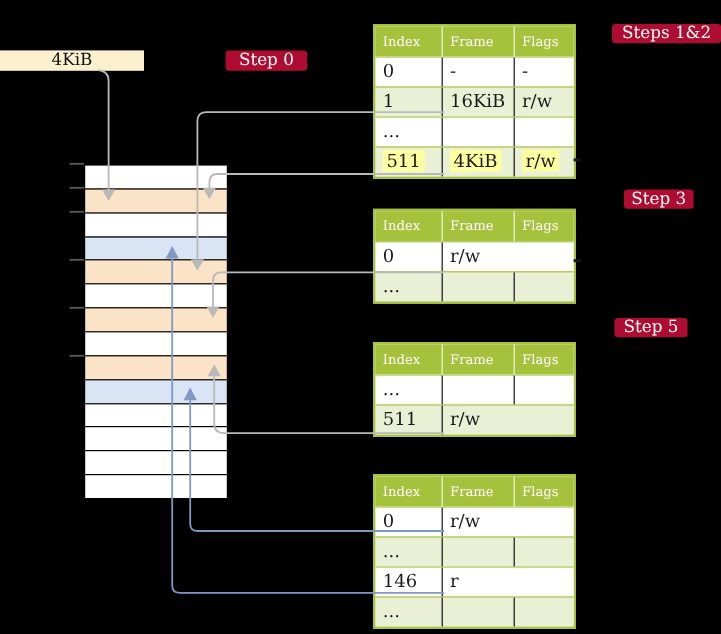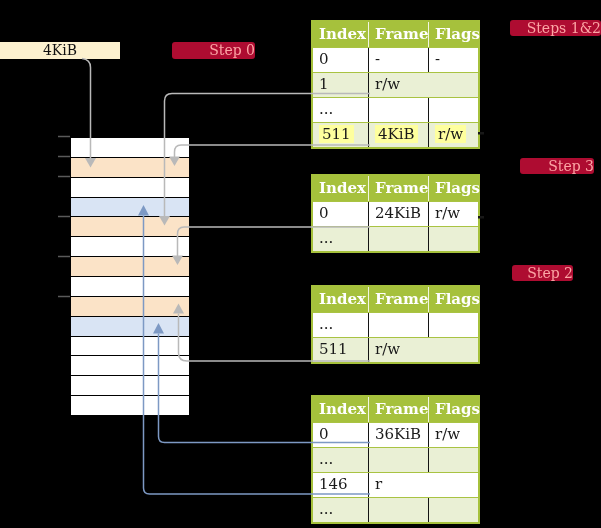--- a/index.html
+++ b/index.html
@@ -9,43 +9,43 @@
   }
   html,body{margin:0;padding:0;background:#000;}
   body{font-family:"DejaVu Serif","Liberation Serif",serif;}
   .canvas{position:relative;width:601px;height:528px;background:#000;overflow:hidden;}
 
   
   .freebox{position:absolute;left:0;top:42px;width:120px;height:17px;background:var(--cream);
     color:#111;font-size:14px;line-height:17px;text-align:center;}
 
   
-  .badge{position:absolute;background:var(--red);color:#fca5a5;font-size:14px;text-align:right;
+  .badge{position:absolute;background:var(--red);color:#ffffff;font-size:14px;text-align:center;
     border-radius:3px;white-space:nowrap;}
-  .b0{left:172px;top:42px;width:83px;height:17px;line-height:17px;}
+  .b0{left:188px;top:42px;width:68px;height:17px;line-height:17px;}
   .b12{left:510px;top:20px;width:91px;height:16px;line-height:16px;}
-  .b3{left:520px;top:158px;width:58px;height:16px;line-height:16px;padding-left:16px;}
+  .b3{left:520px;top:158px;width:58px;height:16px;line-height:16px;}
   .b4{left:512px;top:265px;width:61px;height:16px;line-height:16px;}
 
   
   .memcol{position:absolute;left:70px;top:137px;width:120px;height:279px;border:1px solid #000;
     box-sizing:border-box;display:flex;flex-direction:column;background:#000;}
   .mrow{flex:1;}
   .mrow + .mrow{border-top:1px solid #000;}
   .mrow.white{background:#fff}
   .mrow.orange{background:var(--orange)}
   .mrow.blue{background:var(--blue)}
 
   
   .pt{position:absolute;left:311px;width:169px;border:2px solid var(--green);
     box-sizing:border-box;background:#fff;}
   .pt1{top:20px}.pt2{top:174px}.pt3{top:285px}.pt4{top:395px}
   .thead{display:flex;height:25px;background:var(--green);}
-  .hc{width:55px;box-sizing:border-box;padding-left:6px;color:#fff;font-weight:bold;
-    font-size:15px;line-height:25px;}
+  .hc{width:55px;box-sizing:border-box;padding-left:6px;color:#fff;font-weight:normal;
+    font-size:11px;line-height:25px;}
   .hc + .hc{border-left:1px solid rgba(255,255,255,.85);}
   .hc:nth-child(2){width:60px}
   .hc:nth-child(3){width:50px}
   .trow{display:flex;height:25px;box-sizing:border-box;border-top:1px solid var(--sepgreen);background:#fff;}
   .trow.shaded{background:var(--rowgreen);}
   .tc{width:55px;box-sizing:border-box;padding-left:6px;font-size:15px;color:#1a1a1a;
     line-height:23px;overflow:hidden;white-space:nowrap;}
   .tc + .tc{border-left:1px solid #141414;}
   .tc:nth-child(2){width:60px}
   .tc:nth-child(3){width:50px}
@@ -56,21 +56,21 @@
 </head>
 <body>
 
 <div class="canvas">
 
   <div class="freebox">4KiB</div>
 
   <div class="badge b0">Step 0</div>
   <div class="badge b12">Steps 1&amp;2</div>
   <div class="badge b3">Step 3</div>
-  <div class="badge b4">Step 2</div>
+  <div class="badge b4">Step 5</div>
 
   <div class="memcol" id="memcol">
       <div class="mrow white"></div>
       <div class="mrow orange"></div>
       <div class="mrow white"></div>
       <div class="mrow blue"></div>
       <div class="mrow orange"></div>
       <div class="mrow white"></div>
       <div class="mrow orange"></div>
       <div class="mrow white"></div>
@@ -88,20 +88,21 @@
         <div class="hc">Frame</div>
         <div class="hc">Flags</div>
       </div>
       <div class="trow">
         <div class="tc"><span>0</span></div>
         <div class="tc"><span>-</span></div>
         <div class="tc"><span>-</span></div>
       </div>
       <div class="trow shaded">
         <div class="tc"><span>1</span></div>
+        <div class="tc"><span>16KiB</span></div>
         <div class="tc"><span>r/w</span></div>
       </div>
       <div class="trow">
         <div class="tc"><span>...</span></div>
         <div class="tc"></div>
         <div class="tc"></div>
       </div>
       <div class="trow shaded">
         <div class="tc"><span class="hl">511</span></div>
         <div class="tc"><span class="hl">4KiB</span></div>
@@ -109,21 +110,20 @@
       </div>
     </div>
   <div class="pt pt2" id="pt2">
       <div class="thead">
         <div class="hc">Index</div>
         <div class="hc">Frame</div>
         <div class="hc">Flags</div>
       </div>
       <div class="trow">
         <div class="tc"><span>0</span></div>
-        <div class="tc"><span>24KiB</span></div>
         <div class="tc"><span>r/w</span></div>
       </div>
       <div class="trow shaded">
         <div class="tc"><span>...</span></div>
         <div class="tc"></div>
         <div class="tc"></div>
       </div>
     </div>
   <div class="pt pt3" id="pt3">
       <div class="thead">
@@ -142,21 +142,20 @@
       </div>
     </div>
   <div class="pt pt4" id="pt4">
       <div class="thead">
         <div class="hc">Index</div>
         <div class="hc">Frame</div>
         <div class="hc">Flags</div>
       </div>
       <div class="trow">
         <div class="tc"><span>0</span></div>
-        <div class="tc"><span>36KiB</span></div>
         <div class="tc"><span>r/w</span></div>
       </div>
       <div class="trow shaded">
         <div class="tc"><span>...</span></div>
         <div class="tc"></div>
         <div class="tc"></div>
       </div>
       <div class="trow">
         <div class="tc"><span>146</span></div>
         <div class="tc"><span>r</span></div>

